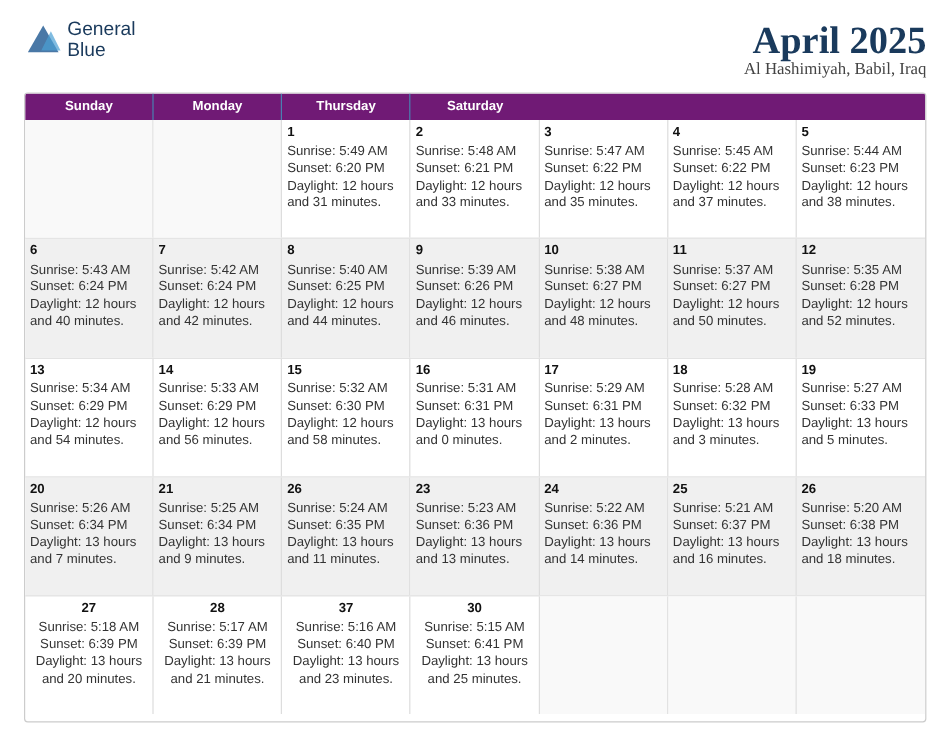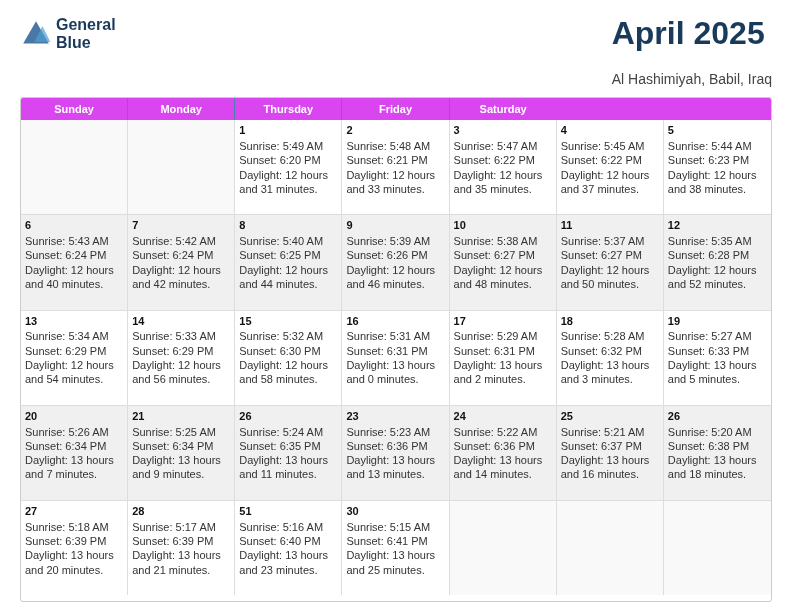--- a/index.html
+++ b/index.html
@@ -25,54 +25,55 @@
       align-items: flex-start;
       margin-bottom: 10px;
     }
     .logo {
       display: flex;
       align-items: center;
       gap: 4px;
     }
     .logo-text {
       font-size: 16px;
-      font-weight: bold;
+      font-weight: normal;
       color: #1a3a5c;
       line-height: 1.1;
     }
     .logo-text span {
       display: block;
     }
     .logo-icon {
       width: 32px;
       height: 32px;
     }
     .title-block {
+      text-align: right;
+      font-family: Liberation Serif, serif;
     }
     .month-title {
       font-size: 32px;
       font-weight: bold;
       color: #1a3a5c;
       line-height: 1.1;
     }
     .location-title {
       font-size: 14px;
       color: #444;
-      margin-top: 20px;
     }
     .calendar {
       flex: 1;
       border: 1px solid #ccc;
       border-radius: 3px;
       overflow: hidden;
     }
     .cal-header {
       display: grid;
       grid-template-columns: repeat(7, 1fr);
-      background: #d946ef;
+      background: #701a75;
     }
     .cal-header-cell {
       padding: 5px 4px;
       text-align: center;
       color: #fff;
       font-weight: bold;
       font-size: 11px;
       border-right: 1px solid #4a80b0;
     }
     .cal-header-cell:last-child { border-right: none; }
@@ -80,21 +81,21 @@
       display: flex;
       flex-direction: column;
       height: calc(100% - 28px);
     }
     .cal-week {
       display: grid;
       grid-template-columns: repeat(7, 1fr);
       flex: 1;
       border-bottom: 1px solid #ddd;
     }
-    .cal-week:last-child { border-bottom: none; }
+    .cal-week:last-child { border-bottom: none; text-align: center; }
     .cal-cell {
       padding: 3px 4px;
       border-right: 1px solid #ddd;
       font-size: 9.5px;
       color: #333;
       vertical-align: top;
       line-height: 1.35;
     }
     .cal-cell:last-child { border-right: none; }
     .cal-cell.empty { background: #f9f9f9; }
@@ -130,21 +131,20 @@
       <div class="month-title">April 2025</div>
       <div class="location-title">Al Hashimiyah, Babil, Iraq</div>
     </div>
   </div>
 
   <div class="calendar">
     <div class="cal-header">
       <div class="cal-header-cell">Sunday</div>
       <div class="cal-header-cell">Monday</div>
       <div class="cal-header-cell">Thursday</div>
-      <div class="cal-header-cell">Friday</div>
       <div class="cal-header-cell">Saturday</div>
     </div>
     <div class="cal-body" id="cal-body">
     <div class="cal-week">
           <div class="cal-cell empty"></div>
           <div class="cal-cell empty"></div>
           <div class="cal-cell">
           <div class="day-num">1</div>
           <div class="cell-info">
             Sunrise: 5:49 AM<br>Sunset: 6:20 PM<br>Daylight: 12 hours and 31 minutes.
@@ -314,21 +314,21 @@
             Sunrise: 5:18 AM<br>Sunset: 6:39 PM<br>Daylight: 13 hours and 20 minutes.
           </div>
         </div>
           <div class="cal-cell">
           <div class="day-num">28</div>
           <div class="cell-info">
             Sunrise: 5:17 AM<br>Sunset: 6:39 PM<br>Daylight: 13 hours and 21 minutes.
           </div>
         </div>
           <div class="cal-cell">
-          <div class="day-num">51</div>
+          <div class="day-num">37</div>
           <div class="cell-info">
             Sunrise: 5:16 AM<br>Sunset: 6:40 PM<br>Daylight: 13 hours and 23 minutes.
           </div>
         </div>
           <div class="cal-cell">
           <div class="day-num">30</div>
           <div class="cell-info">
             Sunrise: 5:15 AM<br>Sunset: 6:41 PM<br>Daylight: 13 hours and 25 minutes.
           </div>
         </div>

